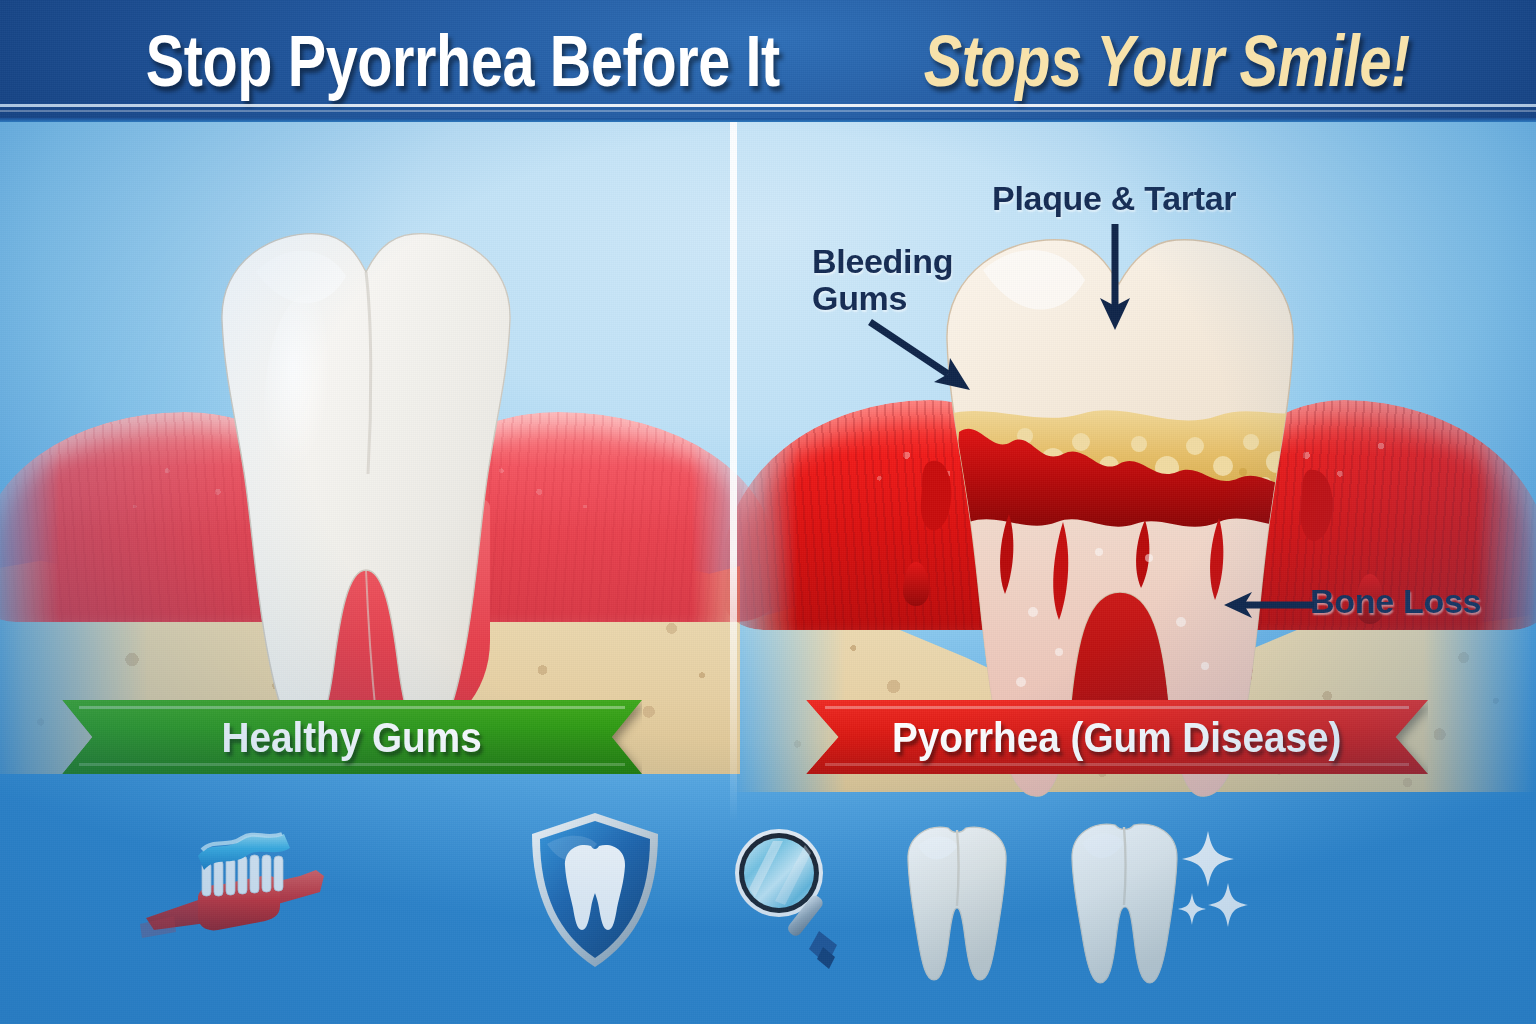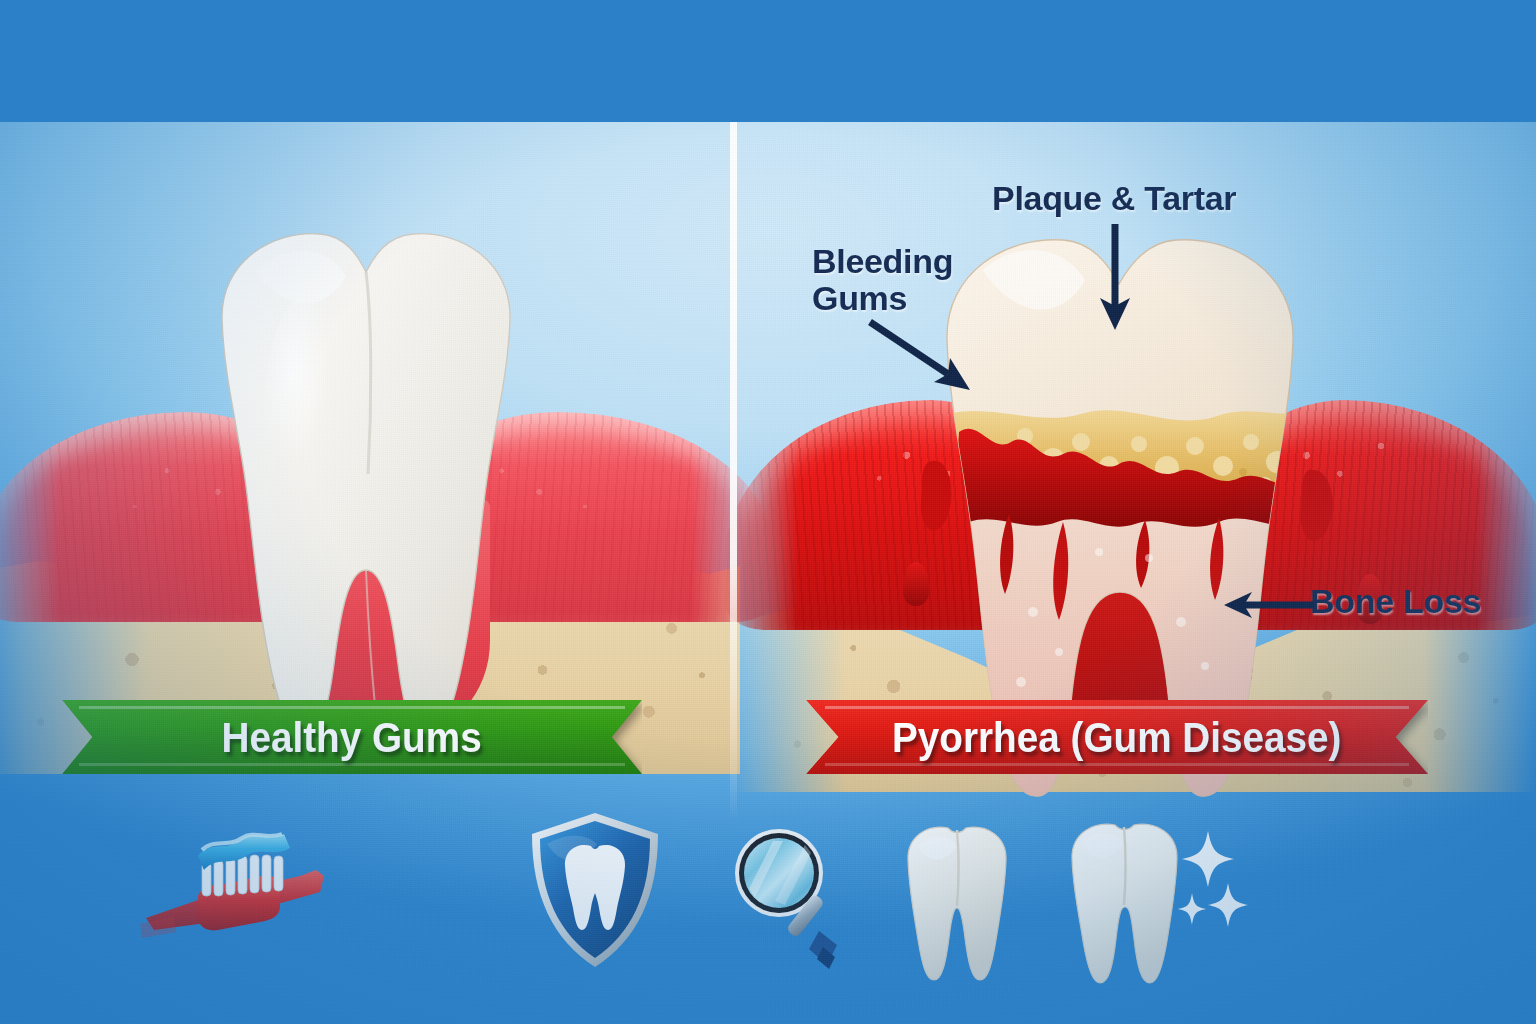--- a/index.html
+++ b/index.html
@@ -154,20 +154,30 @@
   .arrow{ position:absolute; }
 
   
   .icon-slot{ position:absolute; }
 </style>
 </head>
 <body>
 
 <div id="poster">
 
+  <div id="header">
+    <div class="noise"></div>
+    <div id="title-wrap">
+      <span class="ttl" id="title-a">Stop Pyorrhea Before It</span>
+      <span class="ttl" id="title-b">Stops Your Smile!</span>
+    </div>
+    <div id="hdr-line1"></div>
+    <div id="hdr-line2"></div>
+    <div id="hdr-bottom"></div>
+  </div>
 
   <div id="scene">
 
     <div class="panel" id="panel-left" style="top:0;">
 
       <div class="bone fadeL" style="left:-20px; top:392px; width:760px; height:260px;
                   -webkit-clip-path:polygon(0 22%, 8% 18%, 18% 24%, 30% 16%, 42% 22%, 52% 26%, 62% 18%, 74% 24%, 86% 17%, 96% 23%, 100% 20%, 100% 100%, 0 100%);
                   clip-path:polygon(0 22%, 8% 18%, 18% 24%, 30% 16%, 42% 22%, 52% 26%, 62% 18%, 74% 24%, 86% 17%, 96% 23%, 100% 20%, 100% 100%, 0 100%);">
         <div class="pores"></div>
       </div>

